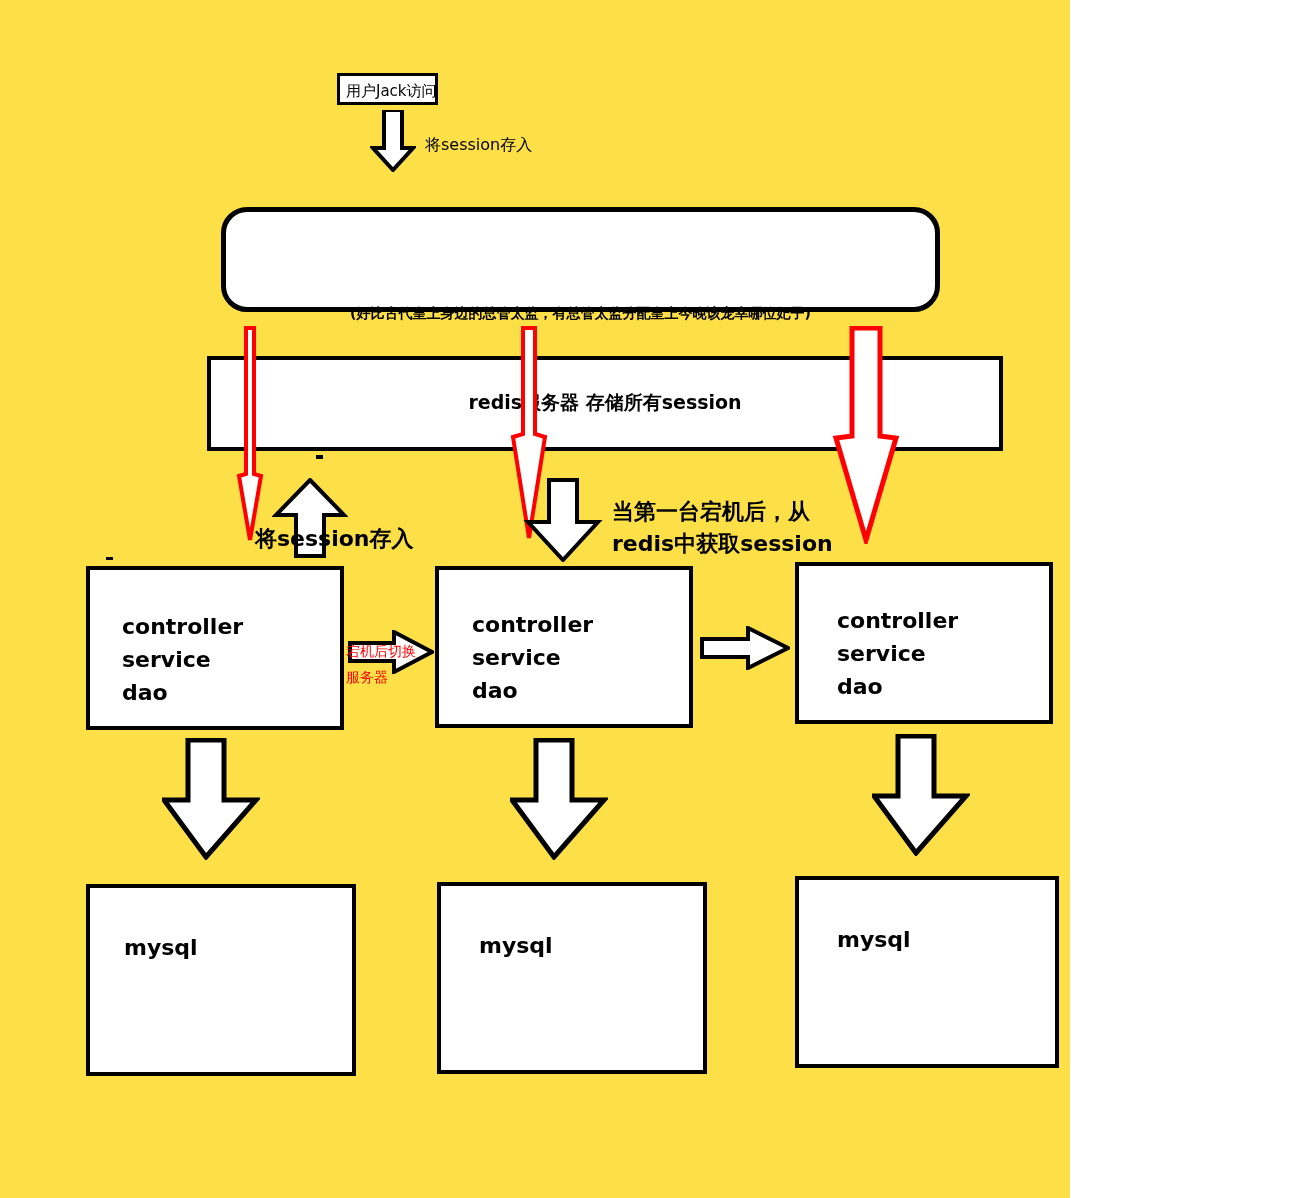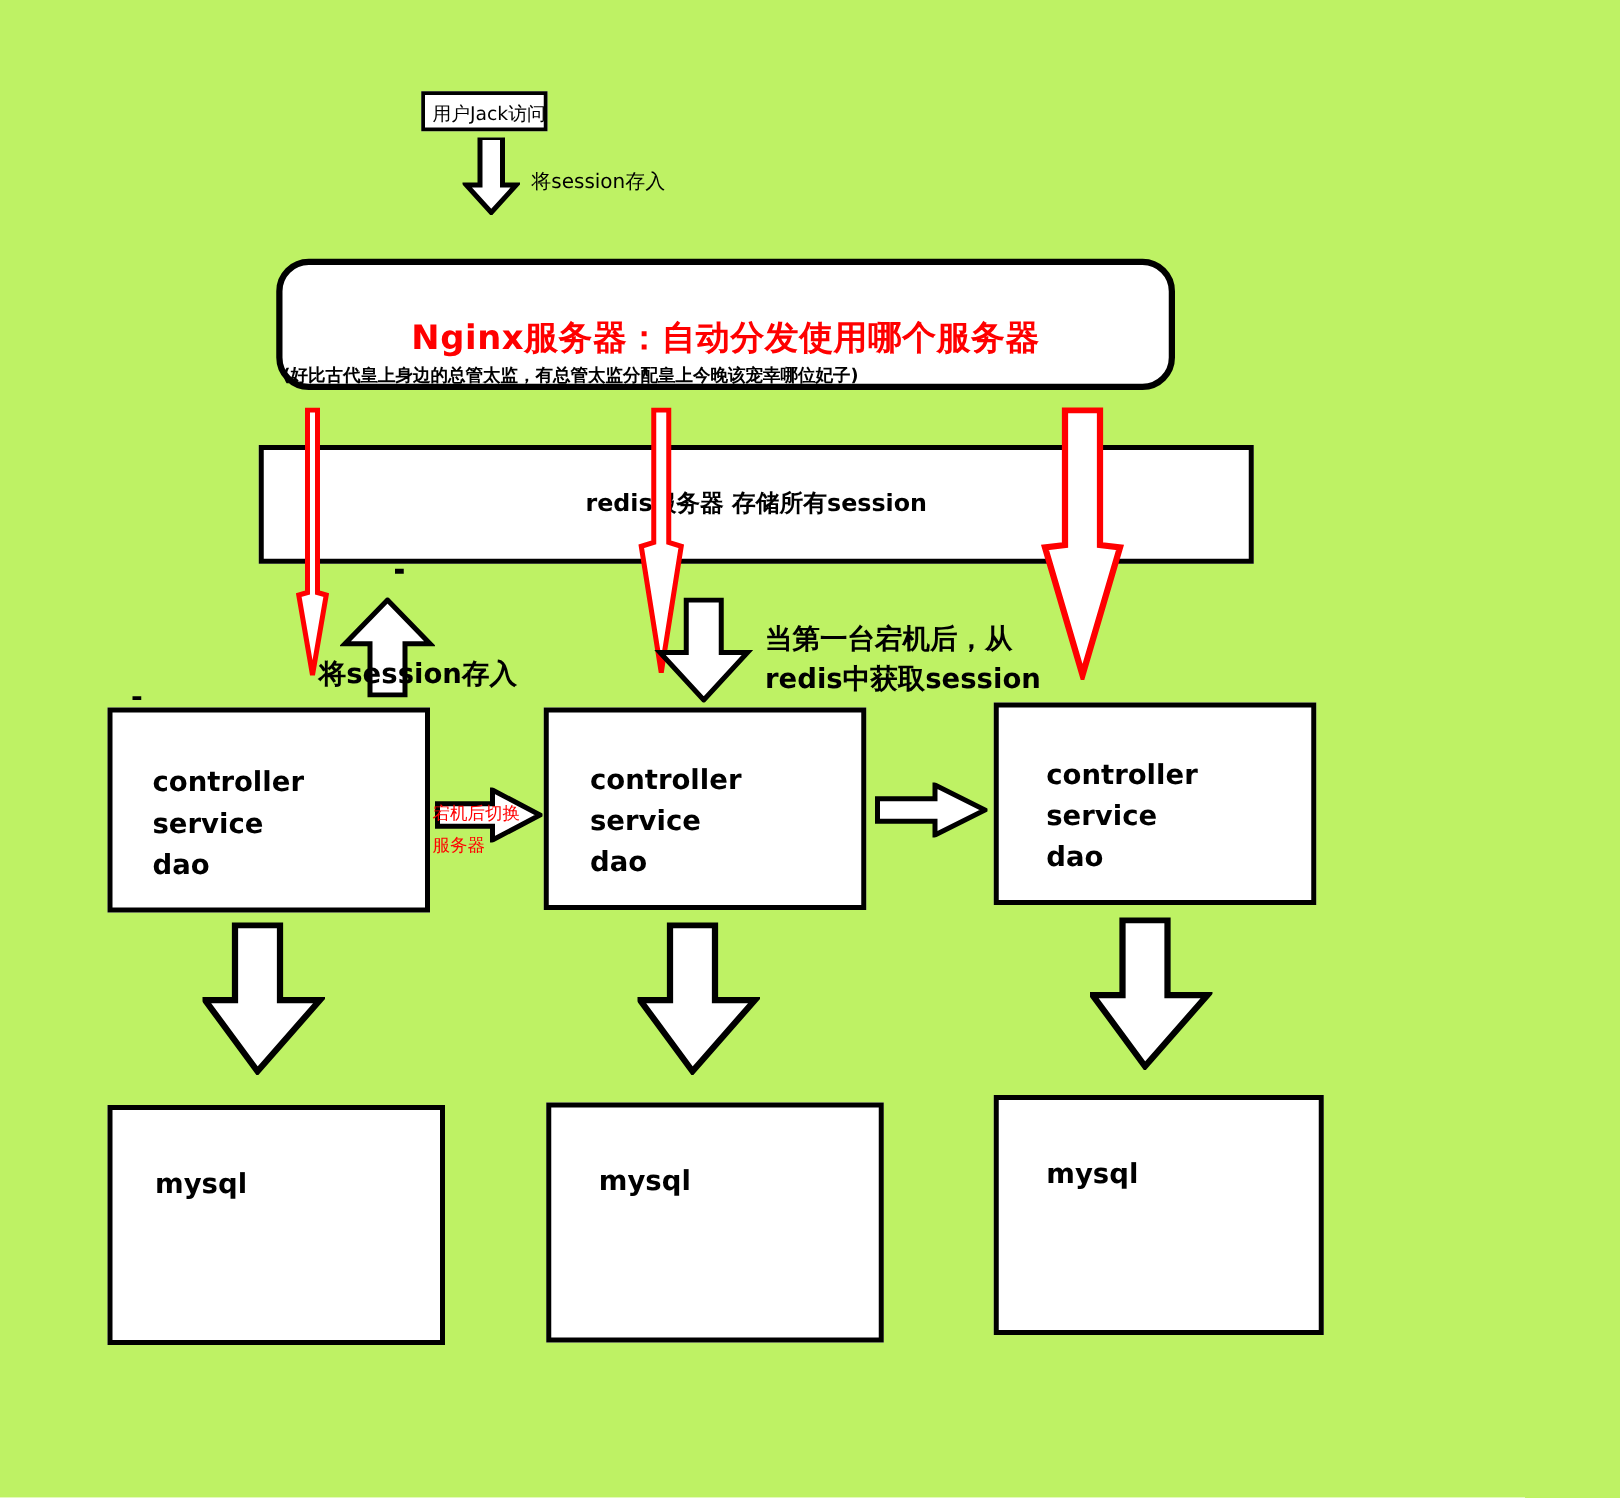--- a/index.html
+++ b/index.html
@@ -5,23 +5,23 @@
   html, body {
     margin: 0;
     padding: 0;
     background: #ffffff;
   }
   body {
     font-family: "DejaVu Sans", "Liberation Sans", sans-serif;
   }
   #canvas {
     position: relative;
-    width: 1296px;
+    width: 1070px;
     height: 1198px;
-    background: #bef264;
+    background: #fde047;
     overflow: hidden;
   }
   .abs { position: absolute; }
 
   
   .box {
     box-sizing: border-box;
     background: #ffffff;
     border: 4px solid #000000;
   }
@@ -103,22 +103,21 @@
 
   <div class="abs" style="left:370px; top:110px; width:46px; height:62px;">
     <svg class="arrow-svg" width="46" height="62" viewBox="0 0 46 62">
       <polygon points="14,0 32,0 32,38 43,38 23,60 3,38 14,38" fill="#ffffff" stroke="#000000" stroke-width="4" stroke-linejoin="miter"></polygon>
     </svg>
   </div>
 
   <div class="abs t-plain" style="left:425px; top:135px;">将session存入</div>
 
   <div class="abs box-round" style="left:221px; top:207px; width:719px; height:105px;">
-    <div class="abs t-nginx-title" style="left:0; right:0; top:40px; text-align:center;">Nginx服务器：自动分发使用哪个服务器</div>
-    <div class="abs t-nginx-sub" style="left:0; right:0; top:80px; text-align:left;">(好比古代皇上身边的总管太监，有总管太监分配皇上今晚该宠幸哪位妃子)</div>
+    <div class="abs t-nginx-sub" style="left:0; right:0; top:93px; text-align:center;">(好比古代皇上身边的总管太监，有总管太监分配皇上今晚该宠幸哪位妃子)</div>
   </div>
 
   <div class="abs box" style="left:207px; top:356px; width:796px; height:95px;">
     <div class="abs t-redis" style="left:0; right:0; top:30px; text-align:center;">redis服务器  存储所有session</div>
   </div>
 
   <div class="abs" style="left:316px; top:455px; width:7px; height:4px; background:#000;"></div>
   <div class="abs" style="left:106px; top:557px; width:7px; height:3px; background:#000;"></div>
 
   <div class="abs" style="left:232px; top:326px; width:36px; height:218px;">

